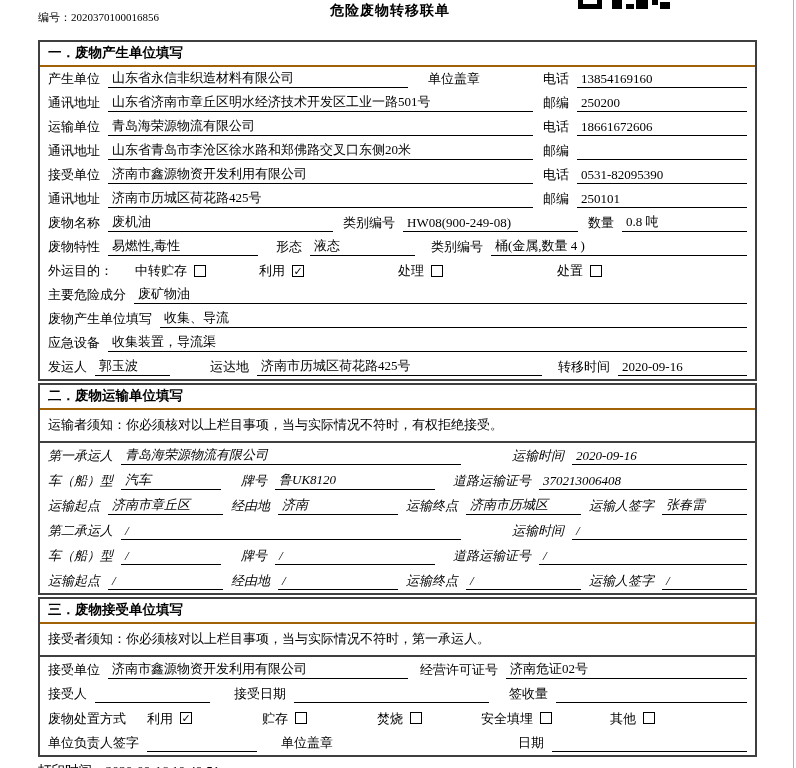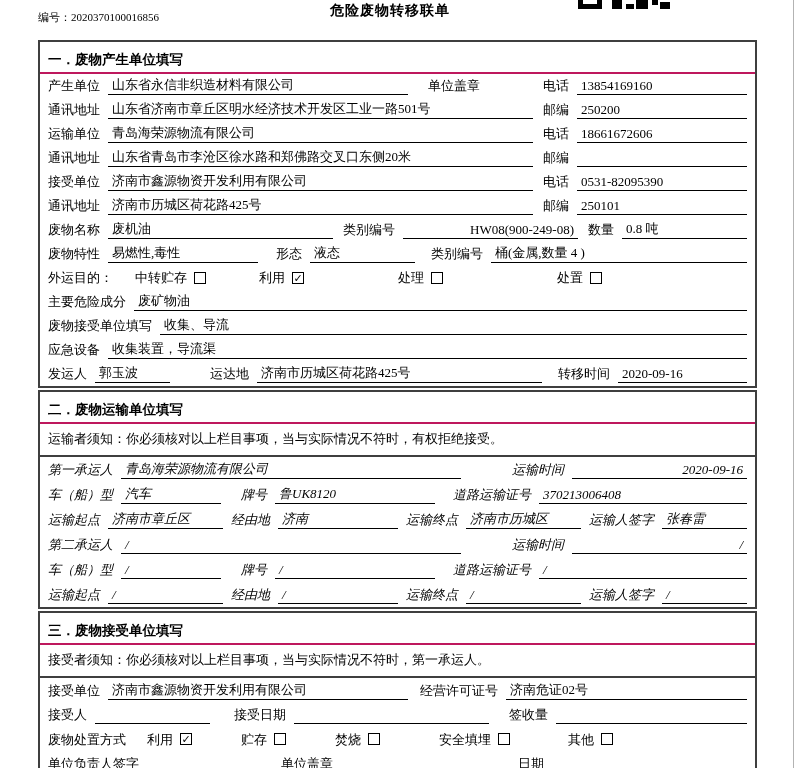--- a/index.html
+++ b/index.html
@@ -35,22 +35,22 @@
   
   .tbl {
     margin:0 39px 0 38px;
     border:2px solid #3f3f3f;
     background:#fff;
   }
   .tbl + .tbl { margin-top:2px; }
   .sec-title {
     font-family:"Liberation Sans","DejaVu Sans",sans-serif;
     font-weight:bold; font-size:13.5px;
-    padding:10px 8px 4px 8px;
-    border-bottom:2px solid #be185d;
+    padding:3px 8px 4px 8px;
+    border-bottom:2px solid #a16207;
     line-height:16px;
   }
   .notice-row {
     font-size:13px;
     padding:6px 8px 7px 8px;
     border-bottom:2px solid #3f3f3f;
     white-space:nowrap;
   }
   .row {
     display:flex; align-items:flex-end;
@@ -64,26 +64,26 @@
   .uv {
     border-bottom:1px solid #000;
     padding:0 4px; margin-left:8px;
     white-space:nowrap; overflow:hidden;
   }
   .sp { flex:1 1 auto; }
   .f1 { flex:1 1 auto; }
   
   .w75 {width:75px;} .w100{width:100px;} .w105{width:105px;}
   .w110{width:110px;} .w115{width:115px;} .w120{width:120px;}
-  .w150{width:150px;} .w160{width:160px;} .w170{width:170px;} .w175{width:175px;text-align:right;}
+  .w150{width:150px;} .w160{width:160px;} .w170{width:170px;} .w175{width:175px;}
   .w195{width:195px;} .w225{width:225px;}
   .w285{width:285px;} .w300{width:300px;} .w340{width:340px;}
   .ml8{margin-left:8px;} .ml10{margin-left:10px;} .ml12{margin-left:12px;margin-top:36px;} .ml16{margin-left:16px;} .ml18{margin-left:18px;}
   .ml20{margin-left:20px;} .ml21{margin-left:21px;} .ml22{margin-left:22px;}
-  .ml24{margin-left:24px;} .ml40{margin-left:40px;} .ml49{margin-left:49px;} .ml53{margin-left:53px;}
+  .ml24{margin-left:24px;} .ml40{margin-left:40px;} .ml49{margin-left:70px;} .ml53{margin-left:53px;}
   .ml58{margin-left:58px;} .ml59{margin-left:59px;} .ml94{margin-left:94px;}
   .ml114{margin-left:114px;}
   
   .opt { display:inline-flex; align-items:center; }
   .olb { margin-right:7px; }
   .cb {
     display:inline-block; width:12px; height:12px;
     border:1px solid #000;
     font-size:11px; line-height:11px; text-align:center;
     font-family:"DejaVu Sans",sans-serif;
@@ -199,21 +199,21 @@
         <span class="cb"></span>
       </span>
     </div>
 
     <div class="row">
       <span class="lb">主要危险成分</span>
       <span class="uv f1">废矿物油</span>
     </div>
 
     <div class="row">
-      <span class="lb">废物接受单位填写</span>
+      <span class="lb">废物产生单位填写</span>
       <span class="uv f1">收集、导流</span>
     </div>
 
     <div class="row">
       <span class="lb">应急设备</span>
       <span class="uv f1">收集装置，导流渠</span>
     </div>
 
     <div class="row">
       <span class="lb">发运人</span>

